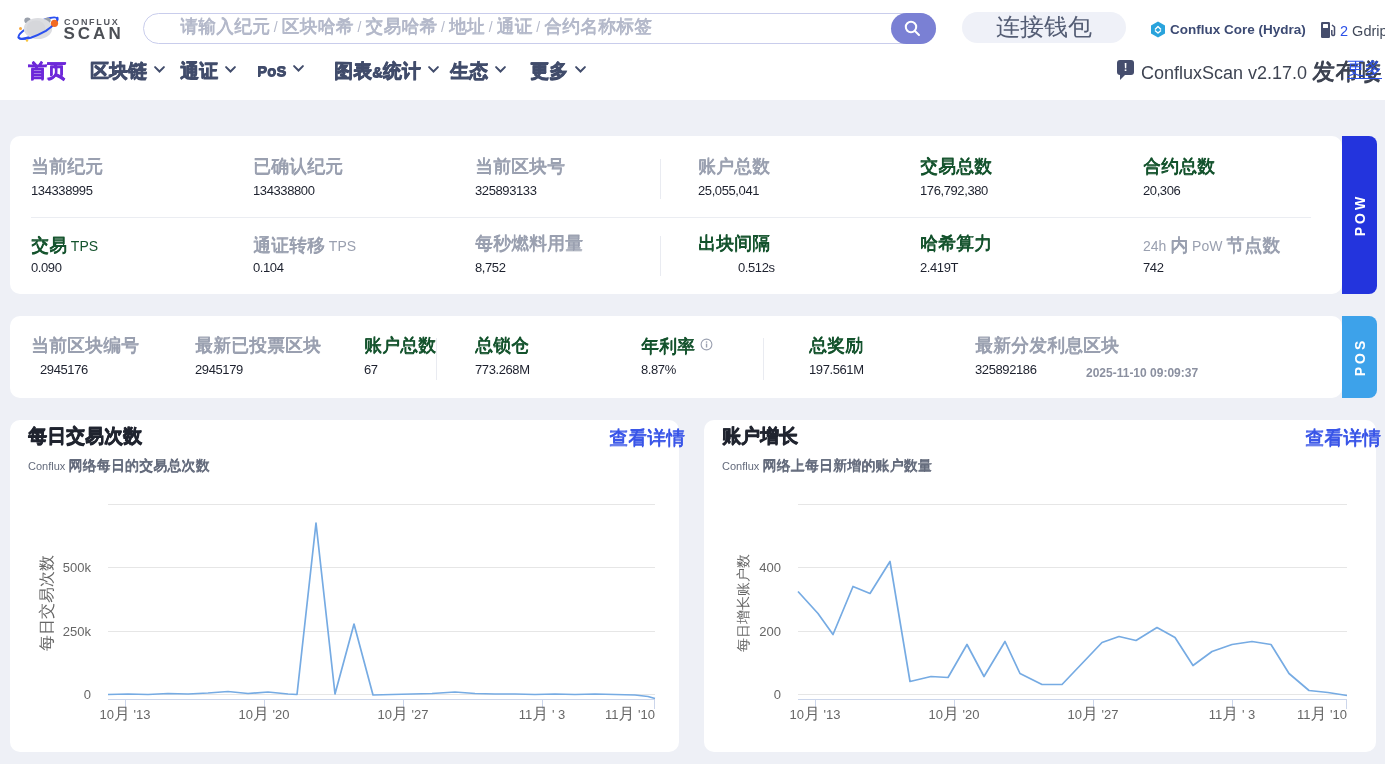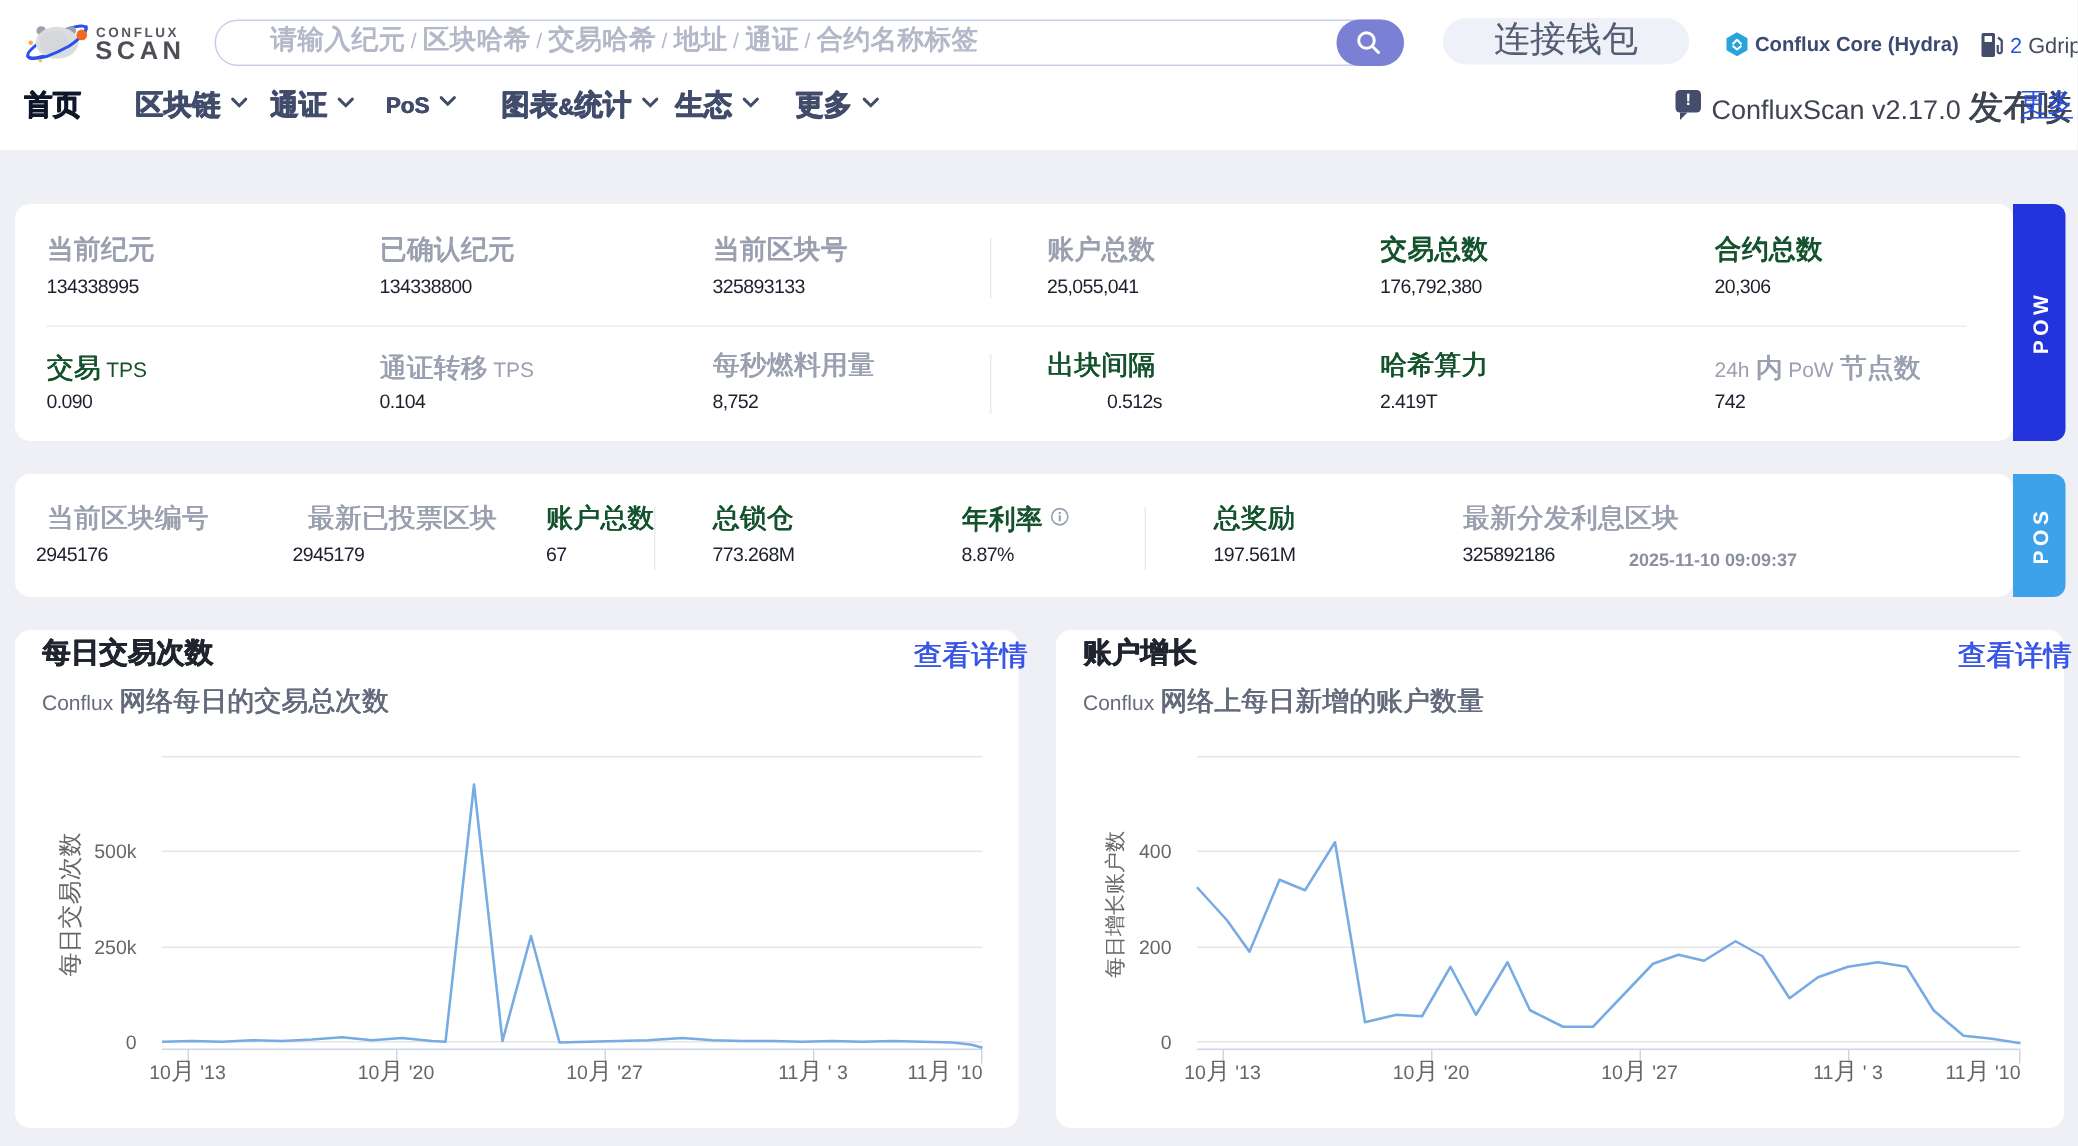--- a/index.html
+++ b/index.html
@@ -14,21 +14,21 @@
   .val { position:absolute; font-size:13px; letter-spacing:-0.4px; line-height:16px; font-weight:normal; color:#1d212e; white-space:nowrap; }
   .card { position:absolute; background:#fff; border-radius:10px; }
   .vline { position:absolute; width:1px; background:#e9ebf1; }
   .hline { position:absolute; height:1px; background:#ebedf2; }
   .tab { position:absolute; width:35px; border-radius:0 8px 8px 0; color:#fff; font-weight:bold; font-size:14px; letter-spacing:3px; }
   .tab span { position:absolute; left:50%; top:50%; transform:translate(-50%,-50%) rotate(-90deg); white-space:nowrap; }
   .navitem { position:absolute; top:61px; font-size:19px; line-height:19px; font-weight:bold; color:#414c6b; white-space:nowrap; text-shadow:0.5px 0 0 currentColor, 0 0.5px 0 currentColor; }
   .chev { display:inline-block; width:11px; height:11px; margin-left:7px; vertical-align:2px; }
   .ctitle { position:absolute; font-size:19px; line-height:16px; font-weight:bold; color:#20242f; white-space:nowrap; text-shadow:0.5px 0 0 currentColor, 0 0.5px 0 currentColor; }
   .clink { position:absolute; font-size:19px; line-height:14px; color:#3a56e8; white-space:nowrap; text-shadow:0.5px 0 0 currentColor, 0 0.5px 0 currentColor; }
-  .csub { position:absolute; font-size:14px; line-height:16px; color:#646b7c; white-space:nowrap; }
+  .csub { position:absolute; font-size:11px; line-height:16px; color:#646b7c; white-space:nowrap; }
 </style>
 </head>
 <body>
 <div class="header"></div>
 
 <svg class="abs" style="left:14px;top:8px" width="120" height="42" viewBox="0 0 120 42">
   <ellipse cx="24" cy="20" rx="21.5" ry="5.4" transform="rotate(-26 24 20)" fill="none" stroke="#2b50f0" stroke-width="2"></ellipse>
   <ellipse cx="13.5" cy="12.5" rx="3.2" ry="3" fill="#9aa0ab"></ellipse>
   <ellipse cx="33.5" cy="12.5" rx="3.2" ry="3" fill="#9aa0ab"></ellipse>
   <ellipse cx="24" cy="20.5" rx="14.2" ry="10.6" fill="#dcdde1"></ellipse>
@@ -64,21 +64,21 @@
   <path d="M 12 4 L 14.5 6 L 14.5 13.5 A 1.4 1.4 0 0 1 11.8 13.5 L 11.8 9" fill="none" stroke="#454d6c" stroke-width="1.5"></path>
 </svg>
 <div class="abs" style="left:1340px;top:23px;font-size:14.5px;white-space:nowrap;"><span style="color:#2b50e8;">2</span> <span style="color:#434b5c;">Gdrip</span></div>
 
 <div class="abs" style="left:1117px;top:60px;width:17px;height:15px;background:#454d6d;border-radius:3px;"></div>
 <div class="abs" style="left:1120px;top:75px;width:0;height:0;border-left:5px solid #454d6d;border-bottom:5px solid transparent;"></div>
 <div class="abs" style="left:1117px;top:61px;width:17px;text-align:center;font-size:11px;font-weight:bold;color:#fff;">!</div>
 <div class="abs" style="left:1141px;top:60px;font-size:18px;line-height:17px;color:#3e4452;white-space:nowrap;">ConfluxScan v2.17.0 <span class="cj">发布喽！</span></div>
 <div class="abs" style="left:1347px;top:62px;font-size:17.5px;line-height:13px;color:#2b50e8;border-bottom:1px solid #2b50e8;padding-bottom:3px;">更多</div>
 
-<div class="navitem" style="left:16px;color:#0f172a;">首页</div>
+<div class="navitem" style="left:28px;color:#6d28d9;">首页</div>
 <div class="navitem" style="left:90px;">区块链<svg class="chev" viewBox="0 0 10 10">
       <path d="M1 2.8 L5 6.8 L9 2.8" fill="none" stroke="#414c6b" stroke-width="1.8" stroke-linecap="round"></path>
     </svg></div>
 <div class="navitem" style="left:180px;">通证<svg class="chev" viewBox="0 0 10 10">
       <path d="M1 2.8 L5 6.8 L9 2.8" fill="none" stroke="#414c6b" stroke-width="1.8" stroke-linecap="round"></path>
     </svg></div>
 <div class="navitem" style="left:257px;font-size:15px;line-height:19px;">PoS<svg class="chev" viewBox="0 0 10 10">
       <path d="M1 2.8 L5 6.8 L9 2.8" fill="none" stroke="#414c6b" stroke-width="1.8" stroke-linecap="round"></path>
     </svg></div>
 <div class="navitem" style="left:334px;">图表<span style="font-size:15px;">&amp;</span>统计<svg class="chev" viewBox="0 0 10 10">
@@ -125,22 +125,22 @@
 <div class="lblm" style="left:1143px;top:236px;">24h <span class="cj">内</span> PoW <span class="cj">节点数</span></div>
 <div class="val" style="left:1143px;top:260px;">742</div>
 
 <div class="card" style="left:10px;top:316px;width:1332px;height:82px;"></div>
 <div class="tab" style="left:1342px;top:316px;height:82px;background:#3da2ea;">
     <span>POS</span>
   </div>
 <div class="vline" style="left:436px;top:338px;height:42px;"></div>
 <div class="vline" style="left:763px;top:338px;height:42px;"></div>
 <div class="lbl" style="left:31px;top:338px;">当前区块编号</div>
-<div class="val" style="left:24px;top:362px;">2945176</div>
-<div class="lbl" style="left:205px;top:338px;font-family:Liberation Serif, serif;">最新已投票区块</div>
+<div class="val" style="left:40px;top:362px;">2945176</div>
+<div class="lbl" style="left:195px;top:338px;font-family:Liberation Serif, serif;">最新已投票区块</div>
 <div class="val" style="left:195px;top:362px;">2945179</div>
 <div class="lbl blue" style="left:364px;top:338px;">账户总数</div>
 <div class="val" style="left:364px;top:362px;">67</div>
 <div class="lbl blue" style="left:475px;top:338px;">总锁仓</div>
 <div class="val" style="left:475px;top:362px;">773.268M</div>
 <div class="lbl blue" style="left:641px;top:338px;">年利率 <svg width="13" height="13" viewBox="0 0 14 14" style="vertical-align:1px">
       <circle cx="7" cy="7" r="5.8" fill="none" stroke="#9aa0b0" stroke-width="1.2"></circle>
       <rect x="6.3" y="6" width="1.5" height="4.2" fill="#9aa0b0"></rect>
       <rect x="6.3" y="3.6" width="1.5" height="1.5" fill="#9aa0b0"></rect>
     </svg></div>

